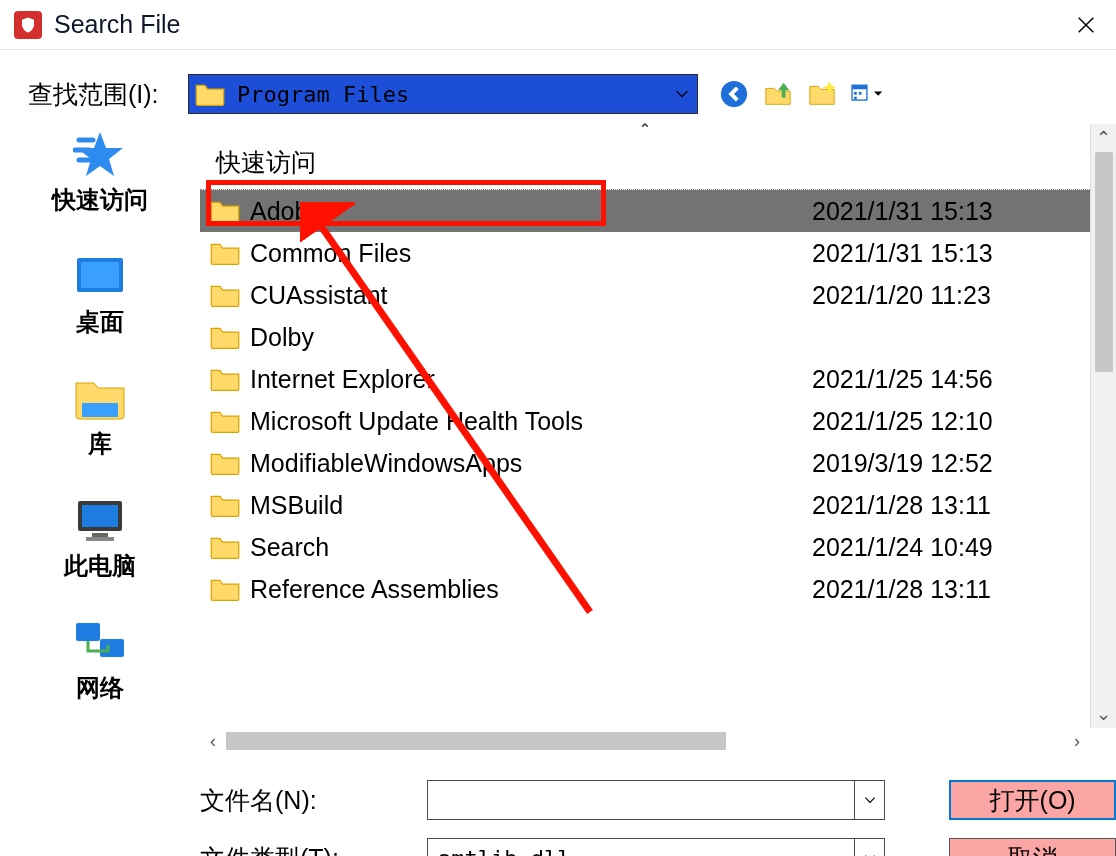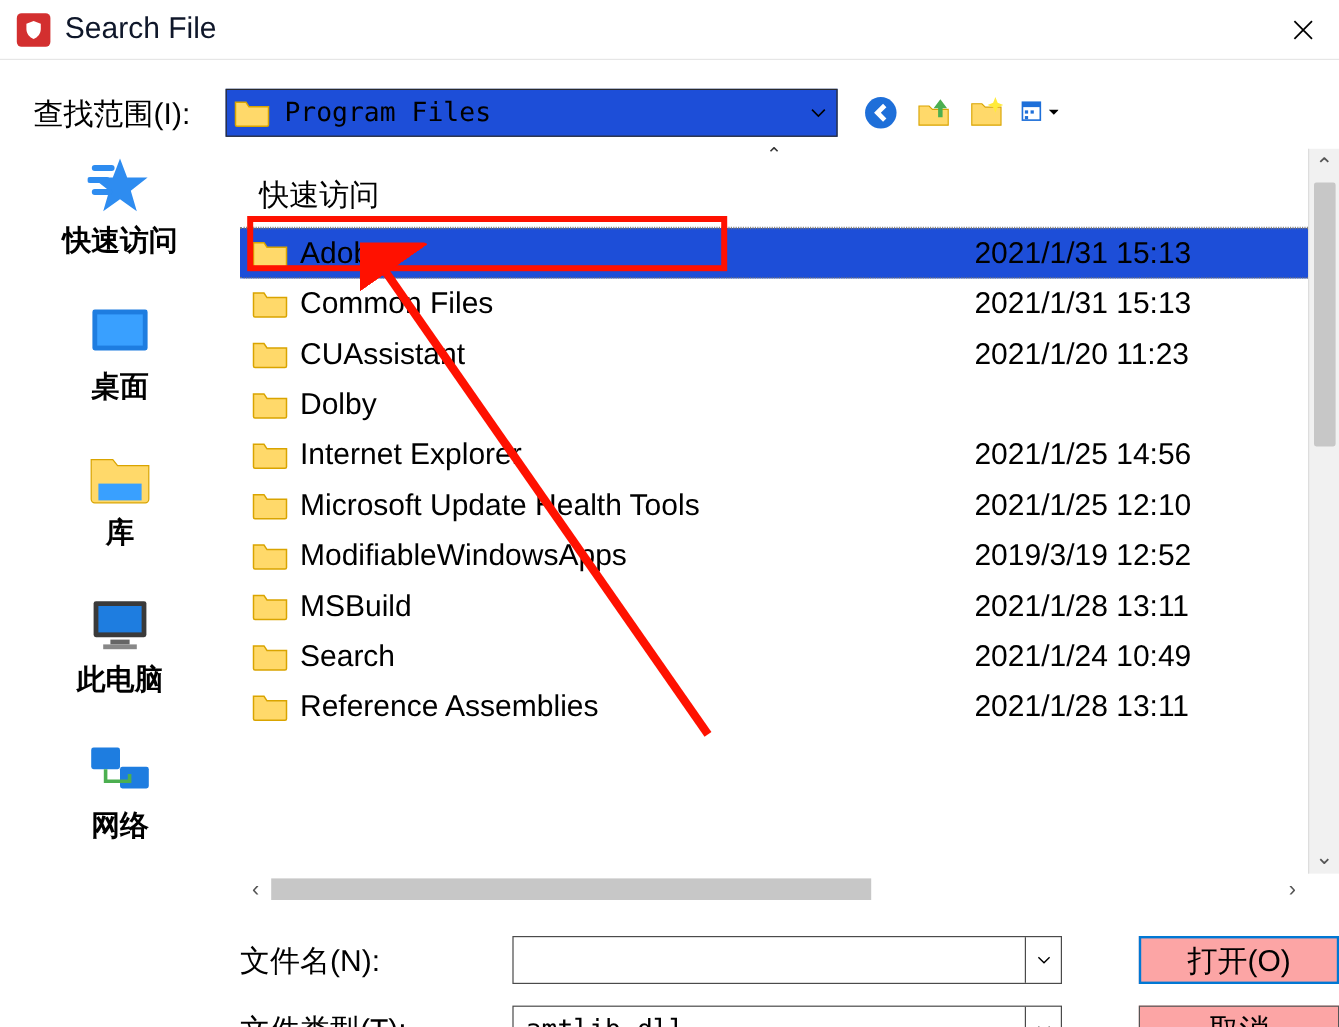--- a/index.html
+++ b/index.html
@@ -27,21 +27,21 @@
 .side-label { font-size: 24px; color: #000; margin-top: 2px; }
 
 .file-pane { flex: 1; display: flex; flex-direction: column; position: relative; }
 .sort-caret { text-align: center; font-size: 16px; color: #333; height: 18px; line-height: 12px; }
 .file-header { display: flex; border-bottom: 1px dotted #888; padding-bottom: 6px; }
 .file-header .col { font-size: 25px; padding: 4px 8px; }
 .file-header .col-name { width: 596px; border-right: 1px solid #ccc; }
 .file-header .col-date { padding-left: 16px; }
 .file-list { flex: 1; overflow: hidden; }
 .file-row { display: flex; align-items: center; height: 42px; font-size: 25px; }
-.file-row.selected { background: #1d4ed8; border-top: 1px dotted #777; border-bottom: 1px dotted #777; }
+.file-row.selected { background: #737373; border-top: 1px dotted #777; border-bottom: 1px dotted #777; }
 .file-row .folder-ic { width: 30px; height: 26px; margin-left: 10px; }
 .file-row .rname { width: 556px; padding-left: 10px; }
 .file-row .rdate { padding-left: 16px; }
 .highlight-box { position: absolute; border: 5px solid #ff1100; pointer-events: none; }
 .arrow-svg { position: absolute; pointer-events: none; }
 
 .vscroll { width: 26px; background: #f1f1f1; border-left: 1px solid #ddd; display: flex; flex-direction: column; align-items: center; }
 .scroll-arrow { width: 100%; height: 28px; display: flex; justify-content: center; align-items: center; font-size: 18px; color: #555; cursor: pointer; }
 .scroll-thumb { width: 18px; background: #c7c7c7; border-radius: 2px; }
 

